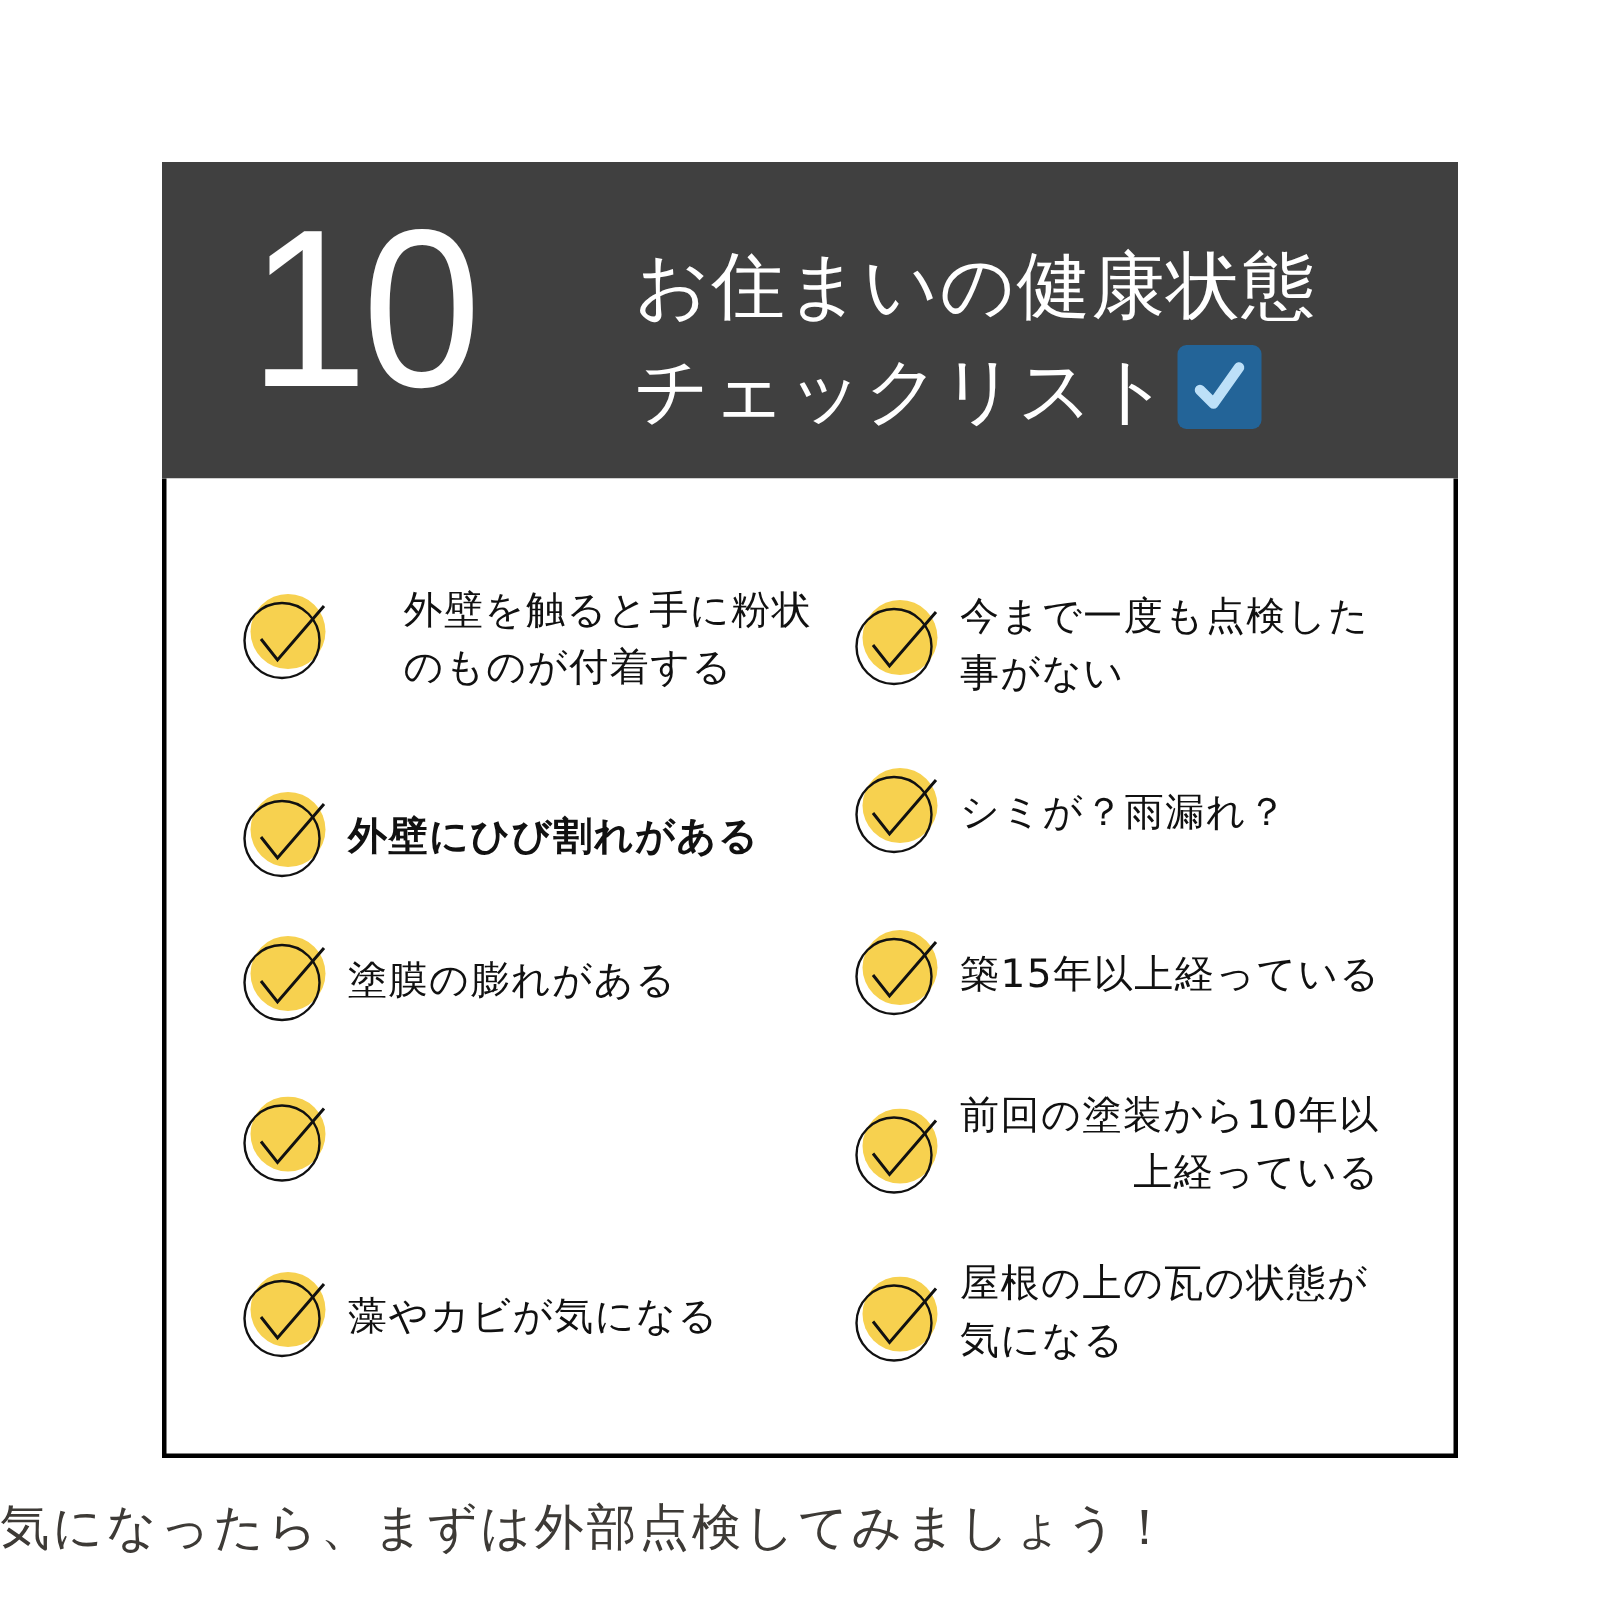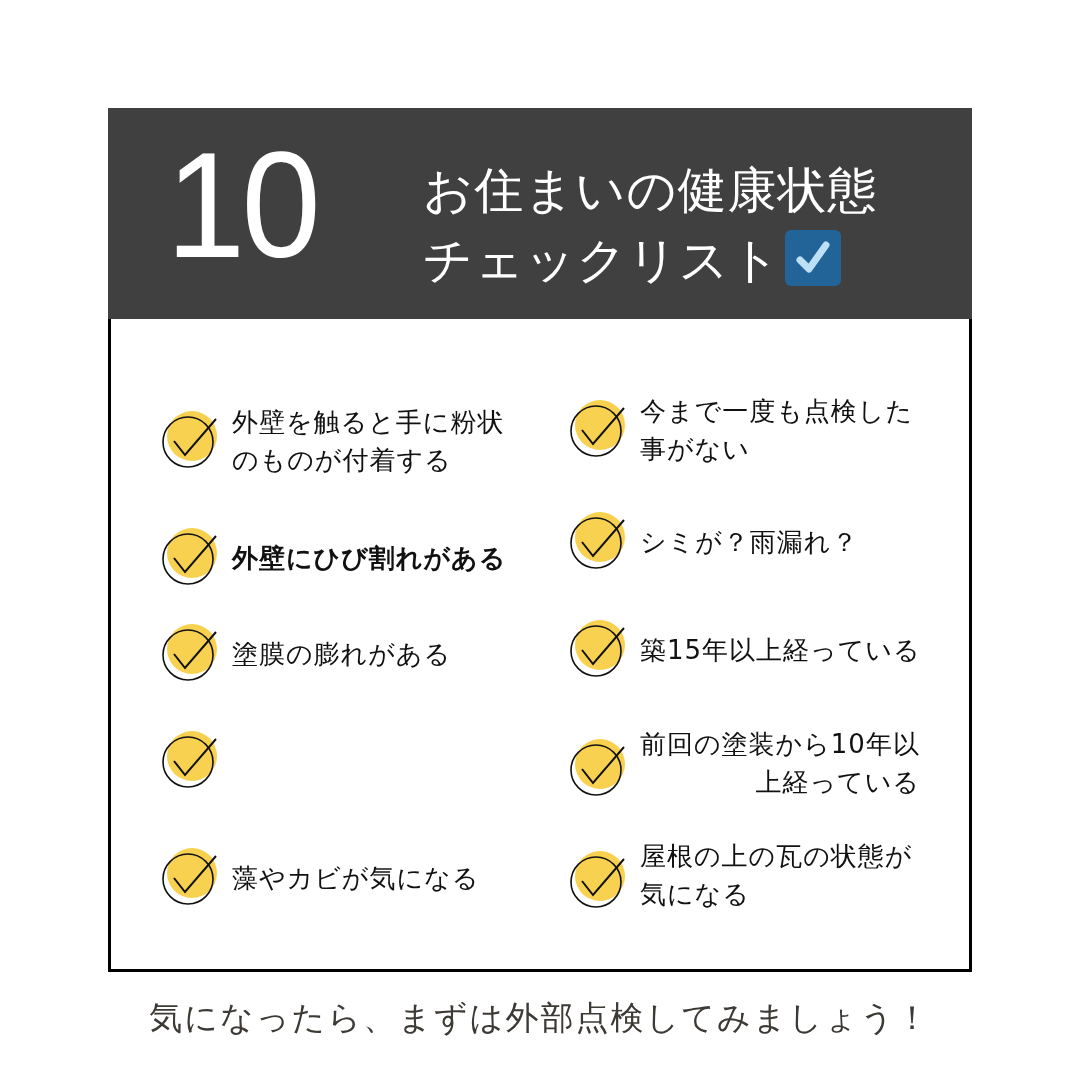--- a/index.html
+++ b/index.html
@@ -38,40 +38,40 @@
     .item { position: absolute; display: flex; align-items: center; }
     .item .icon { position: relative; width: 60px; height: 60px; flex: 0 0 60px; }
     .item .icon svg { position: absolute; left: 0; top: 0; }
     .item .text {
       margin-left: 12px; font-size: 26px; line-height: 38px; color: #111111;
       letter-spacing: 1px; white-space: nowrap;
     }
     .item .text span { display: block; }
 
     .footer {
-      position: absolute; left: 0; width: 1080px; top: 996px; text-align: center;
+      position: absolute; left: 0; width: 1080px; top: 996px; 
       font-size: 33px; line-height: 44px; color: #3d3a36; letter-spacing: 2px;
     }
   </style>
 </head>
 <body>
 
 <div class="header">
   <div class="big-number">10</div>
   <div class="title">
     <span class="title-line">お住まいの健康状態</span>
     <span class="title-line"><span>チェックリスト</span><span class="check-emoji"><svg width="56" height="56" viewBox="0 0 56 56">
             <path d="M15 30 L24 39 L41 15" fill="none" stroke="#bde0f8" stroke-width="7" stroke-linecap="round" stroke-linejoin="round"></path>
           </svg></span></span>
   </div>
 </div>
 
 <div class="card"></div>
 
-<div class="item" style="left:160px; top:403px;">
+<div class="item" style="left:160px; top:388px;gap:37px;">
   <div class="icon">
     <svg width="60" height="60" viewBox="0 0 60 60">
         <circle cx="32" cy="25" r="25" fill="#f7d14f"></circle>
         <circle cx="28" cy="31" r="25" fill="none" stroke="#111" stroke-width="1.6"></circle>
         <path d="M14 30 L25 44 L56 8" fill="none" stroke="#111" stroke-width="2"></path>
       </svg>
   </div>
   <div class="text">
     <span>外壁を触ると手に粉状</span>
     <span>のものが付着する</span>

